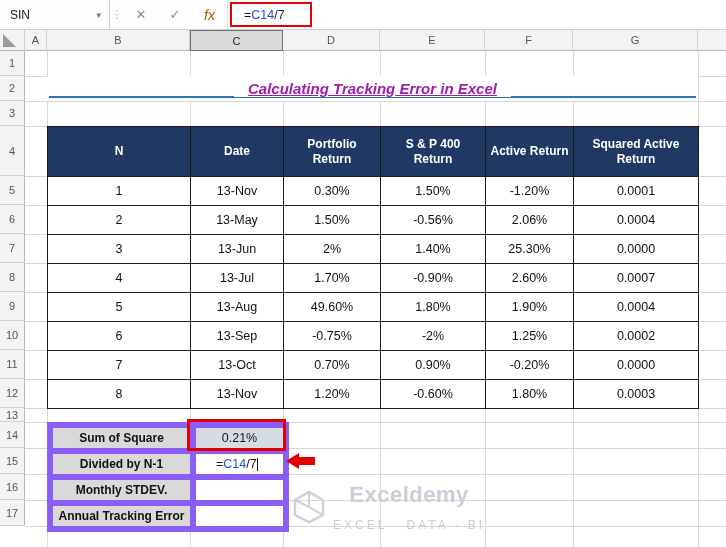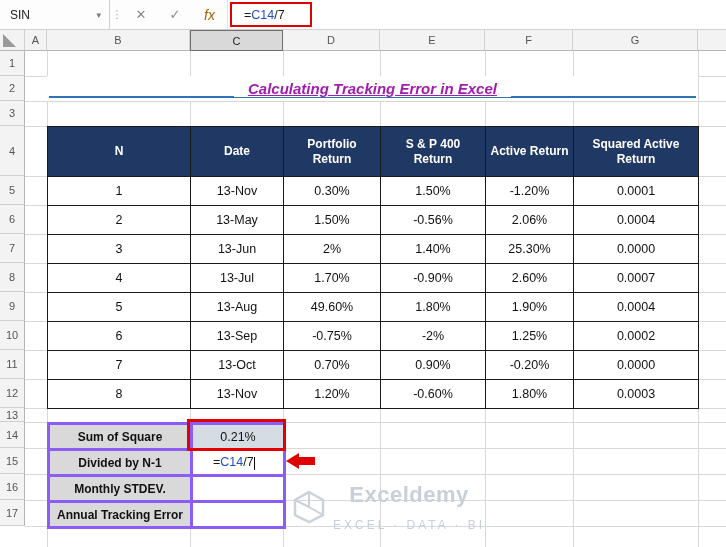--- a/index.html
+++ b/index.html
@@ -50,21 +50,21 @@
   .main-table { position:absolute; left:47px; top:96px; border-collapse:collapse; z-index:2; background:#fff; }
   .main-table th, .main-table td { border:1px solid #1a1a1a; text-align:center; vertical-align:middle; }
   .main-table thead tr { height:50px; }
   .main-table th { background:#1f3864; color:#fff; font-size:12px; font-weight:bold; line-height:1.25; padding:0 4px; }
   .main-table tbody tr { height:29px; }
   .main-table td { font-size:12.5px; color:#111; background:#fff; }
 
   
   .summary-table { position:absolute; left:47px; top:392px; border-collapse:collapse; z-index:2; }
   .summary-table tr { height:26px; }
-  .summary-table td { border:3px solid #8b5cf6; vertical-align:middle; }
+  .summary-table td { border:6px solid #8b5cf6; vertical-align:middle; }
   .s-lbl { width:143px; background:#d9d9d9; font-weight:bold; font-size:12px; text-align:center; color:#111; }
   .s-val { width:93px; background:#fff; font-size:12.5px; text-align:center; color:#111; }
   .s-val-hl { background:#d6dce4; }
   .s-val-edit { text-align:left; padding-left:20px; }
   .caret-bar { display:inline-block; width:1px; height:13px; background:#111; vertical-align:middle; }
 
   
   .red-rect-c14 { position:absolute; left:187px; top:389px; width:99px; height:32px;
                   border:3px solid #e00000; z-index:3; pointer-events:none; }
   .arrow-head { position:absolute; left:286px; top:423px; width:0; height:0; z-index:3;

